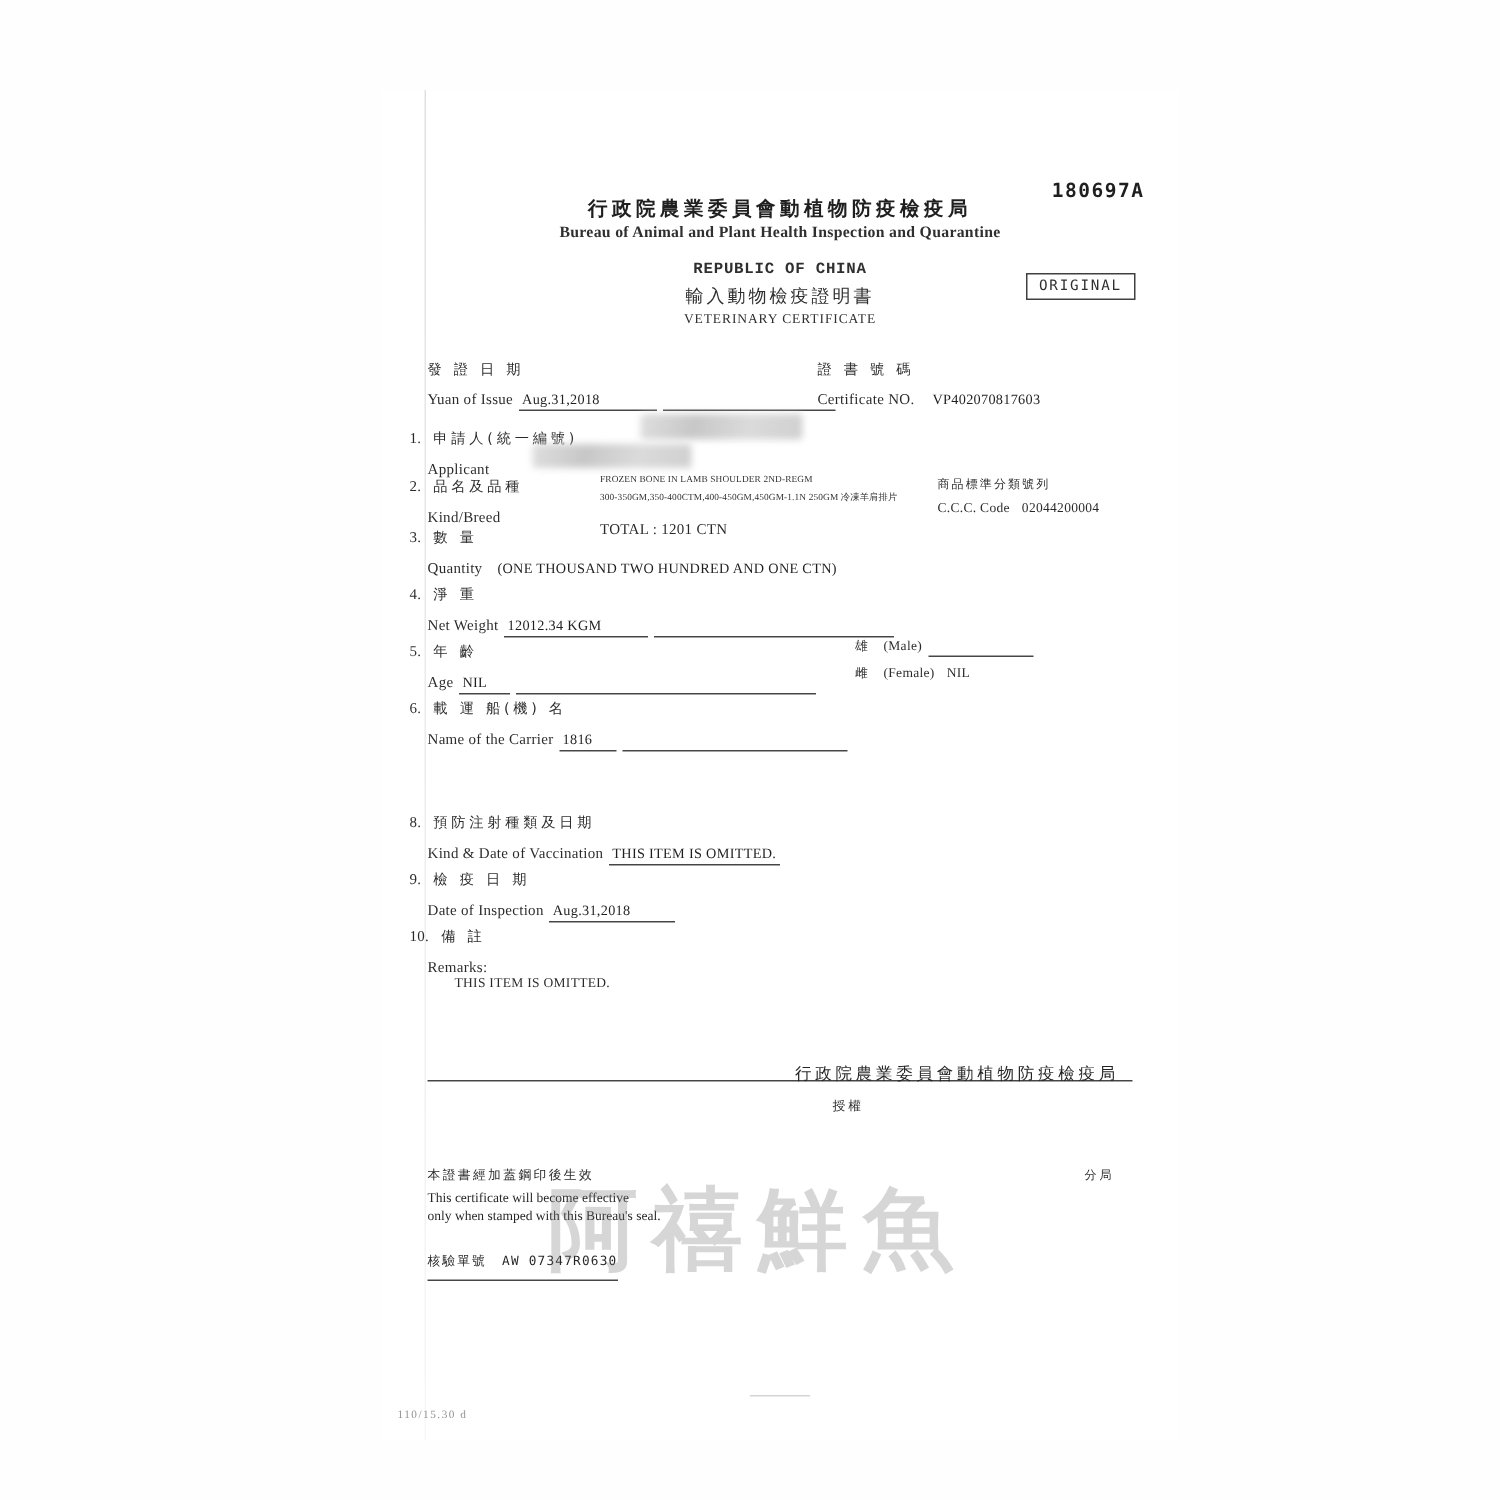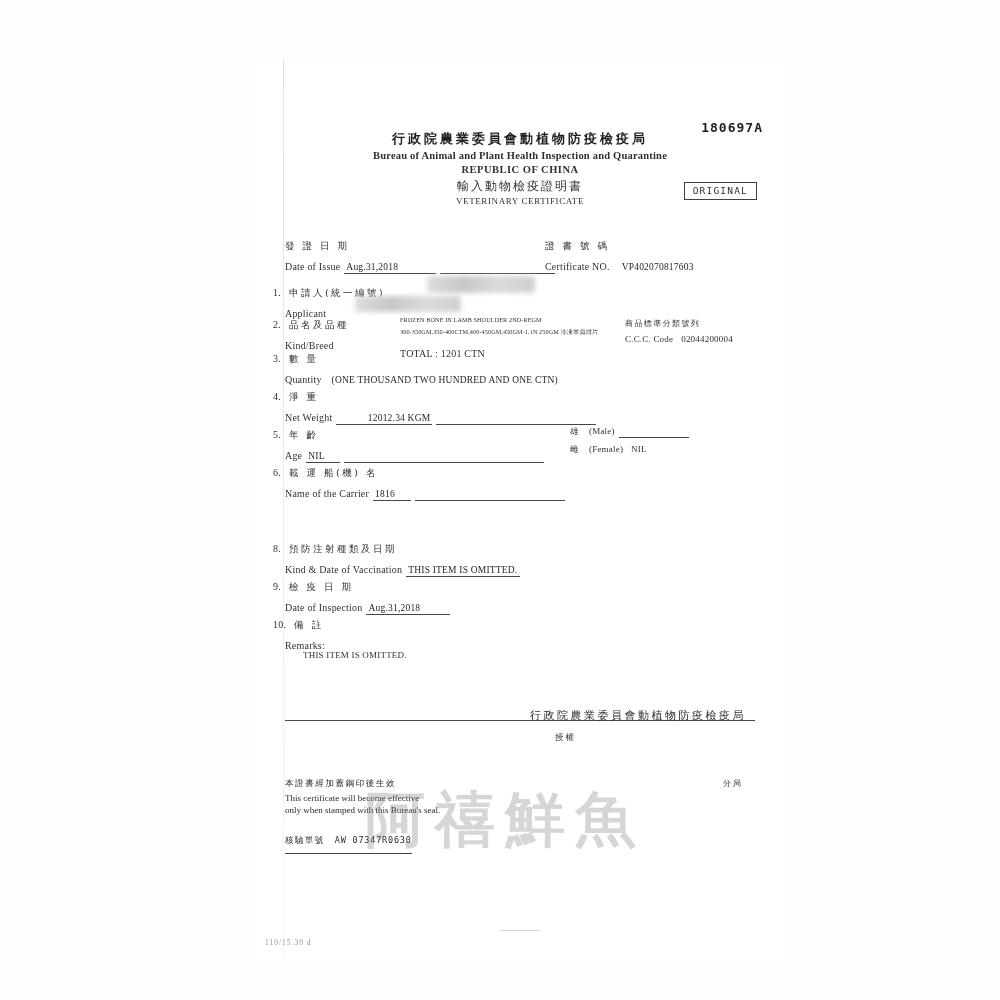--- a/index.html
+++ b/index.html
@@ -70,22 +70,23 @@
     letter-spacing: 0.2px;
   }
   .hdr .l3 {
     font-size: 10px;
     font-weight: bold;
     margin-top: 2px;
   }
   .hdr .l4 {
     font-size: 10.5px;
     font-weight: bold;
-    margin-top: 3px;
+    margin-top: 13px;
     letter-spacing: 0.5px;
+    font-family: Liberation Mono, monospace;
   }
   .hdr .l5 {
     font-size: 12px;
     letter-spacing: 2px;
     margin-top: 3px;
   }
   .hdr .l6 {
     font-size: 9px;
     letter-spacing: 0.6px;
     margin-top: 1px;
@@ -273,21 +274,21 @@
         <div class="l4">REPUBLIC OF CHINA</div>
         <div class="l5 cn">輸入動物檢疫證明書</div>
         <div class="l6">VETERINARY CERTIFICATE</div>
       </div>
 
       <div class="original">ORIGINAL</div>
 
       <div class="row" style="left:30px; top:180px;">
         <div class="lbl-cn">發 證 日 期</div>
         <div style="margin-top:3px;">
-          <span class="lbl-en">Date of Issue</span>
+          <span class="lbl-en">Yuan of Issue</span>
           <span class="val" style="min-width:88px;">Aug.31,2018</span>
           <span class="rule" style="width:115px;"></span>
         </div>
       </div>
 
       <div class="row" style="left:290px; top:180px;">
         <div class="lbl-cn">證 書 號 碼</div>
         <div style="margin-top:3px;">
           <span class="lbl-en">Certificate NO.</span>
           <span class="val nb" style="margin-left:6px;">VP402070817603</span>
@@ -327,21 +328,21 @@
         <div style="margin-top:3px; margin-left:12px;">
           <span class="lbl-en">Quantity</span>
           <span class="val nb" style="margin-left:4px;">(ONE THOUSAND TWO HUNDRED AND ONE CTN)</span>
         </div>
       </div>
       <div class="row lbl-en" style="left:145px; top:288px;">TOTAL : 1201 CTN</div>
 
       <div class="row" style="left:18px; top:326px;">
         <span class="lbl-en">4.</span>
         <span class="lbl-cn" style="margin-left:4px;">淨 重</span>
-        <div style="margin-top:3px; margin-left:12px;text-align:right;">
+        <div style="margin-top:3px; margin-left:12px;">
           <span class="lbl-en">Net Weight</span>
           <span class="val" style="min-width:92px;">12012.34 KGM</span>
           <span class="rule" style="width:160px;"></span>
         </div>
       </div>
 
       <div class="row" style="left:18px; top:364px;">
         <span class="lbl-en">5.</span>
         <span class="lbl-cn" style="margin-left:4px;">年 齡</span>
         <div style="margin-top:3px; margin-left:12px;">

